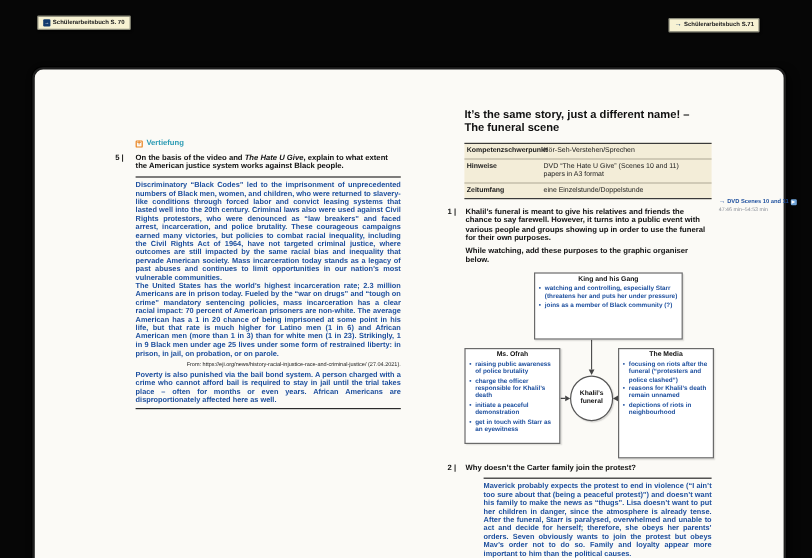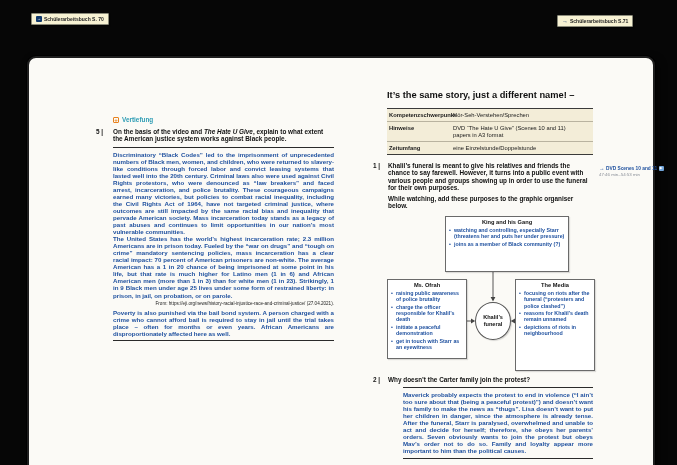--- a/index.html
+++ b/index.html
@@ -115,20 +115,21 @@
         <p class="blue-p">Discriminatory “Black Codes” led to the imprisonment of unprecedented numbers of Black men, women, and children, who were returned to slavery-like conditions through forced labor and convict leasing systems that lasted well into the 20th century. Criminal laws also were used against Civil Rights protestors, who were denounced as “law breakers” and faced arrest, incarceration, and police brutality. These courageous campaigns earned many victories, but policies to combat racial inequality, including the Civil Rights Act of 1964, have not targeted criminal justice, where outcomes are still impacted by the same racial bias and inequality that pervade American society. Mass incarceration today stands as a legacy of past abuses and continues to limit opportunities in our nation’s most vulnerable communities.</p>
         <p class="blue-p">The United States has the world’s highest incarceration rate; 2.3 million Americans are in prison today. Fueled by the “war on drugs” and “tough on crime” mandatory sentencing policies, mass incarceration has a clear racial impact: 70 percent of American prisoners are non-white. The average American has a 1 in 20 chance of being imprisoned at some point in his life, but that rate is much higher for Latino men (1 in 6) and African American men (more than 1 in 3) than for white men (1 in 23). Strikingly, 1 in 9 Black men under age 25 lives under some form of restrained liberty: in prison, in jail, on probation, or on parole.</p>
         <p class="src-line">From: https://eji.org/news/history-racial-injustice-race-and-criminal-justice/ (27.04.2021).</p>
         <p class="blue-p">Poverty is also punished via the bail bond system. A person charged with a crime who cannot afford bail is required to stay in jail until the trial takes place – often for months or even years. African Americans are disproportionately affected here as well.</p>
       </div>
     </div>
 
     <div class="right-col">
       <div class="r-title">
         <div>It’s the same story, just a different name! –</div>
+        <div>The funeral scene</div>
       </div>
 
       <div class="info-table">
         <div class="info-row">
           <div class="info-label">Kompetenzschwerpunkt</div>
           <div class="info-value">Hör-Seh-Verstehen/Sprechen</div>
         </div>
         <div class="info-row">
           <div class="info-label">Hinweise</div>
           <div class="info-value">

